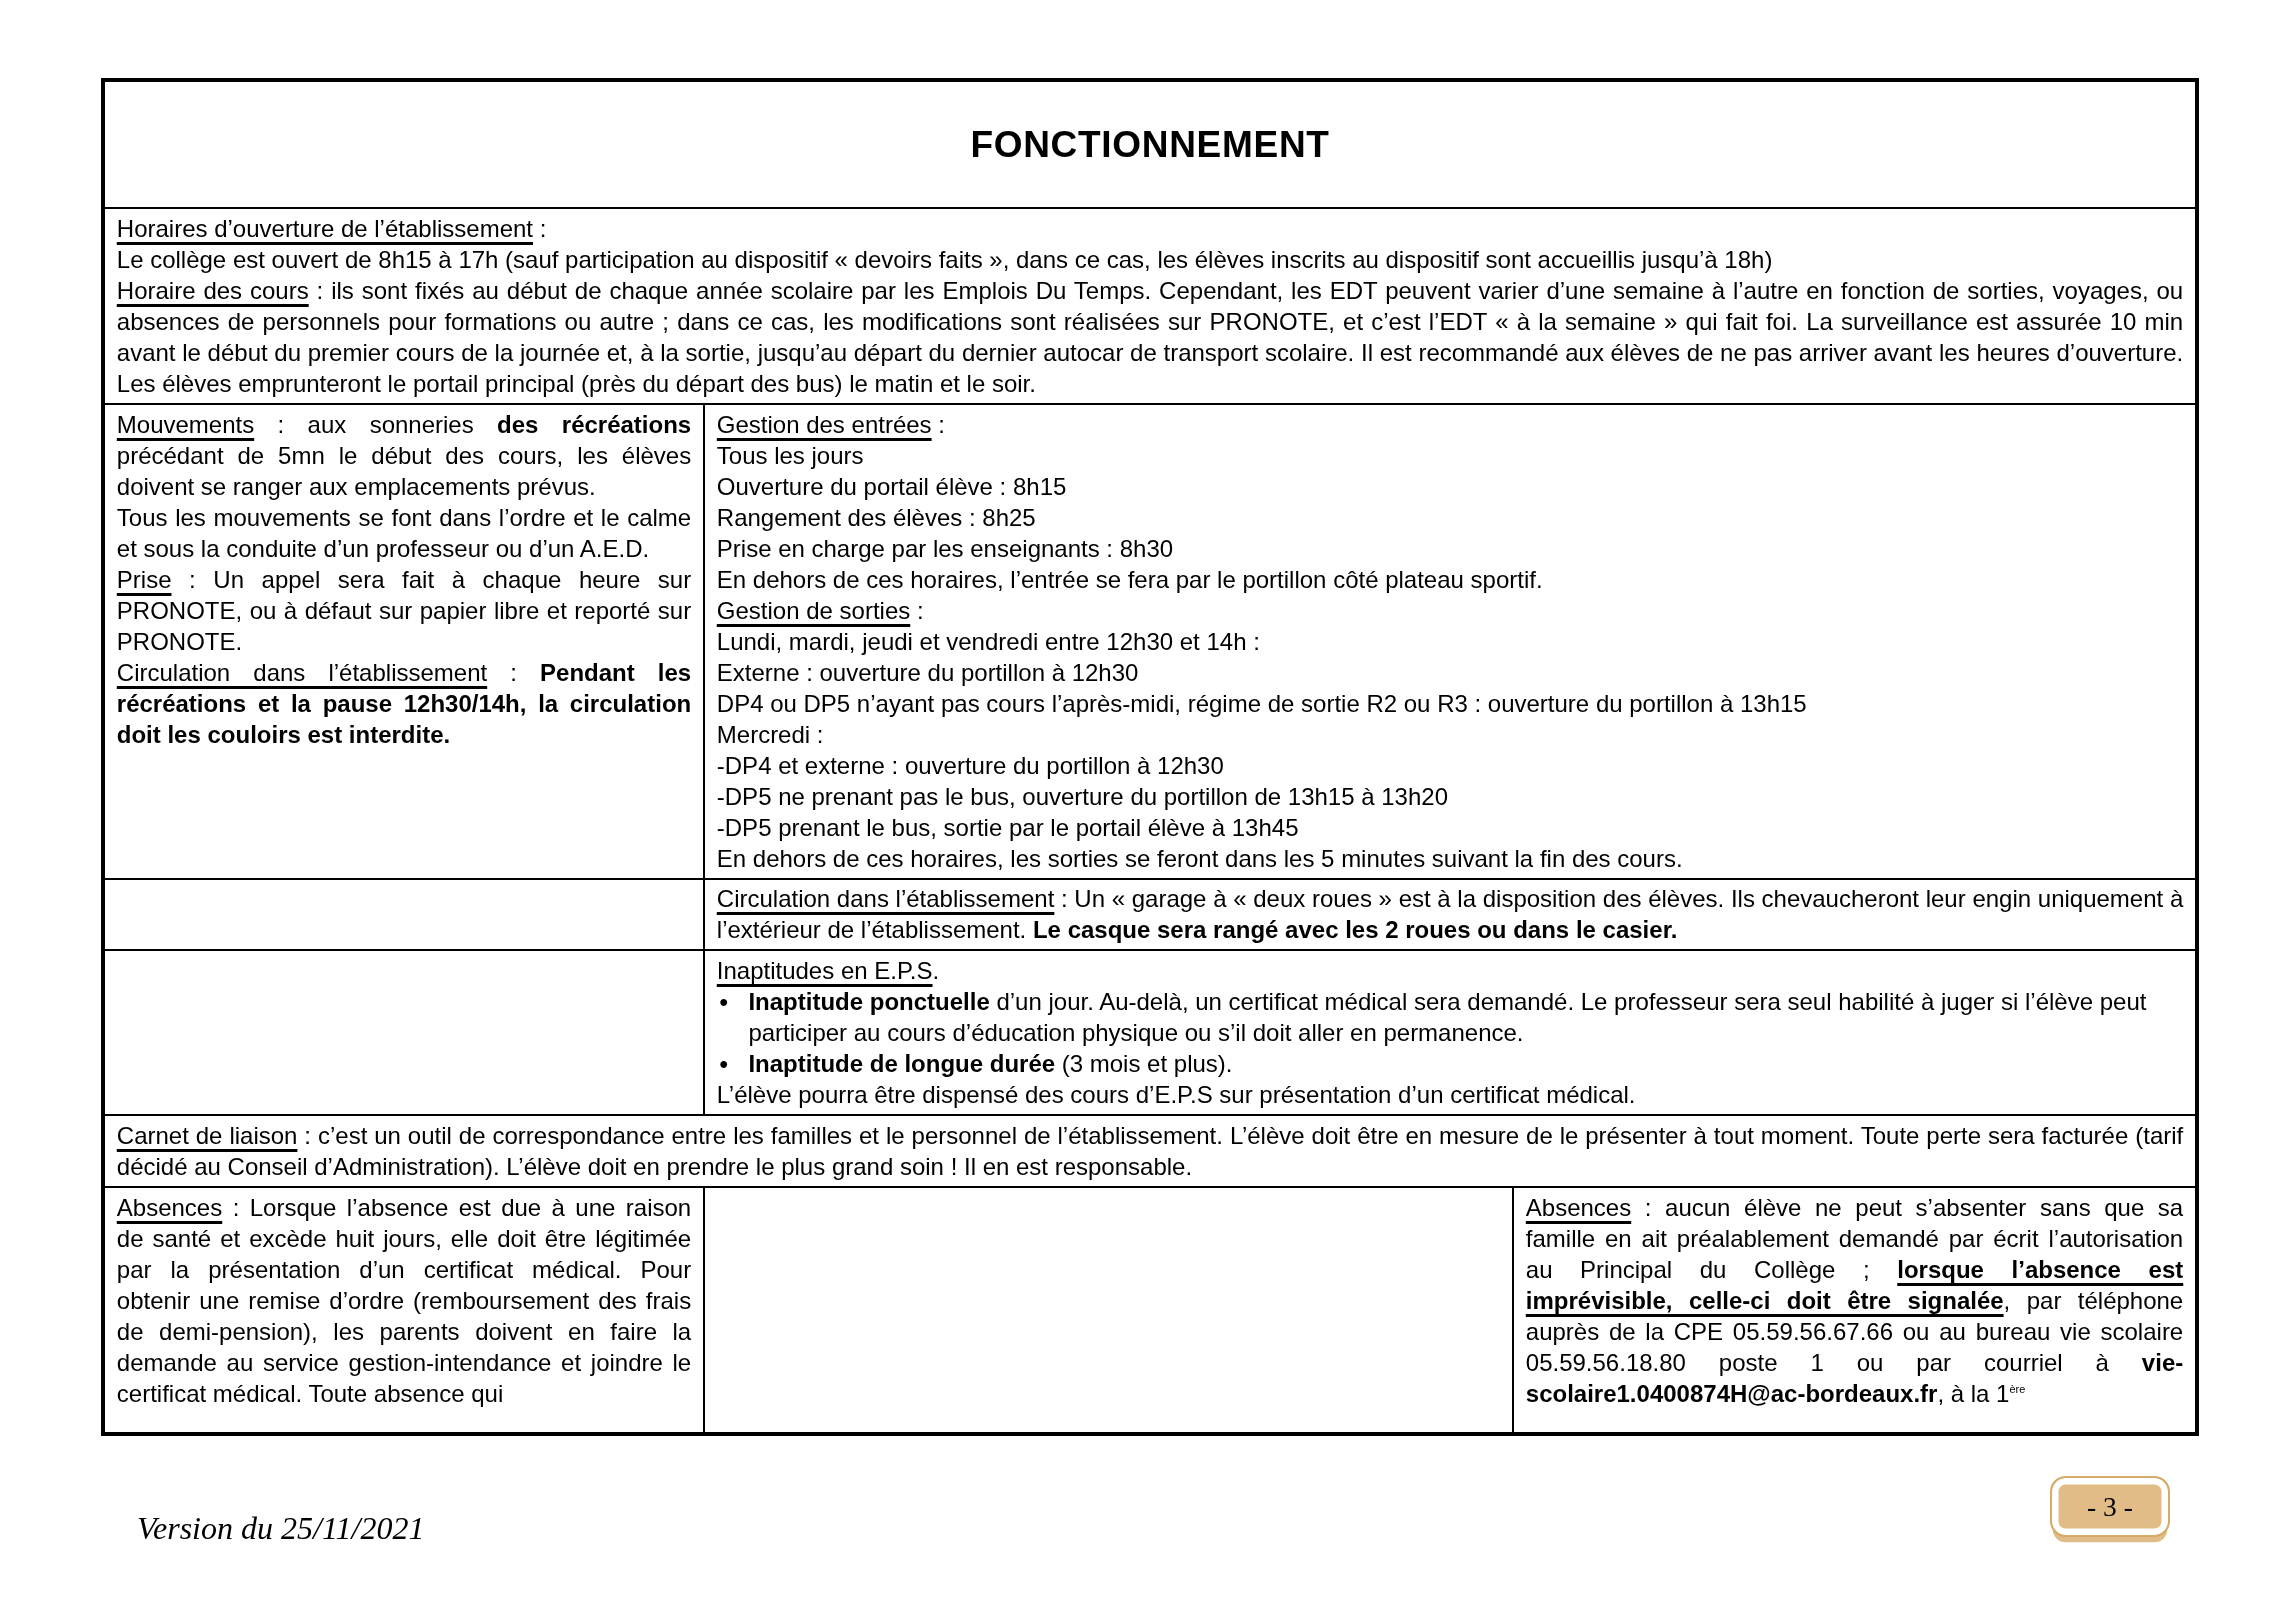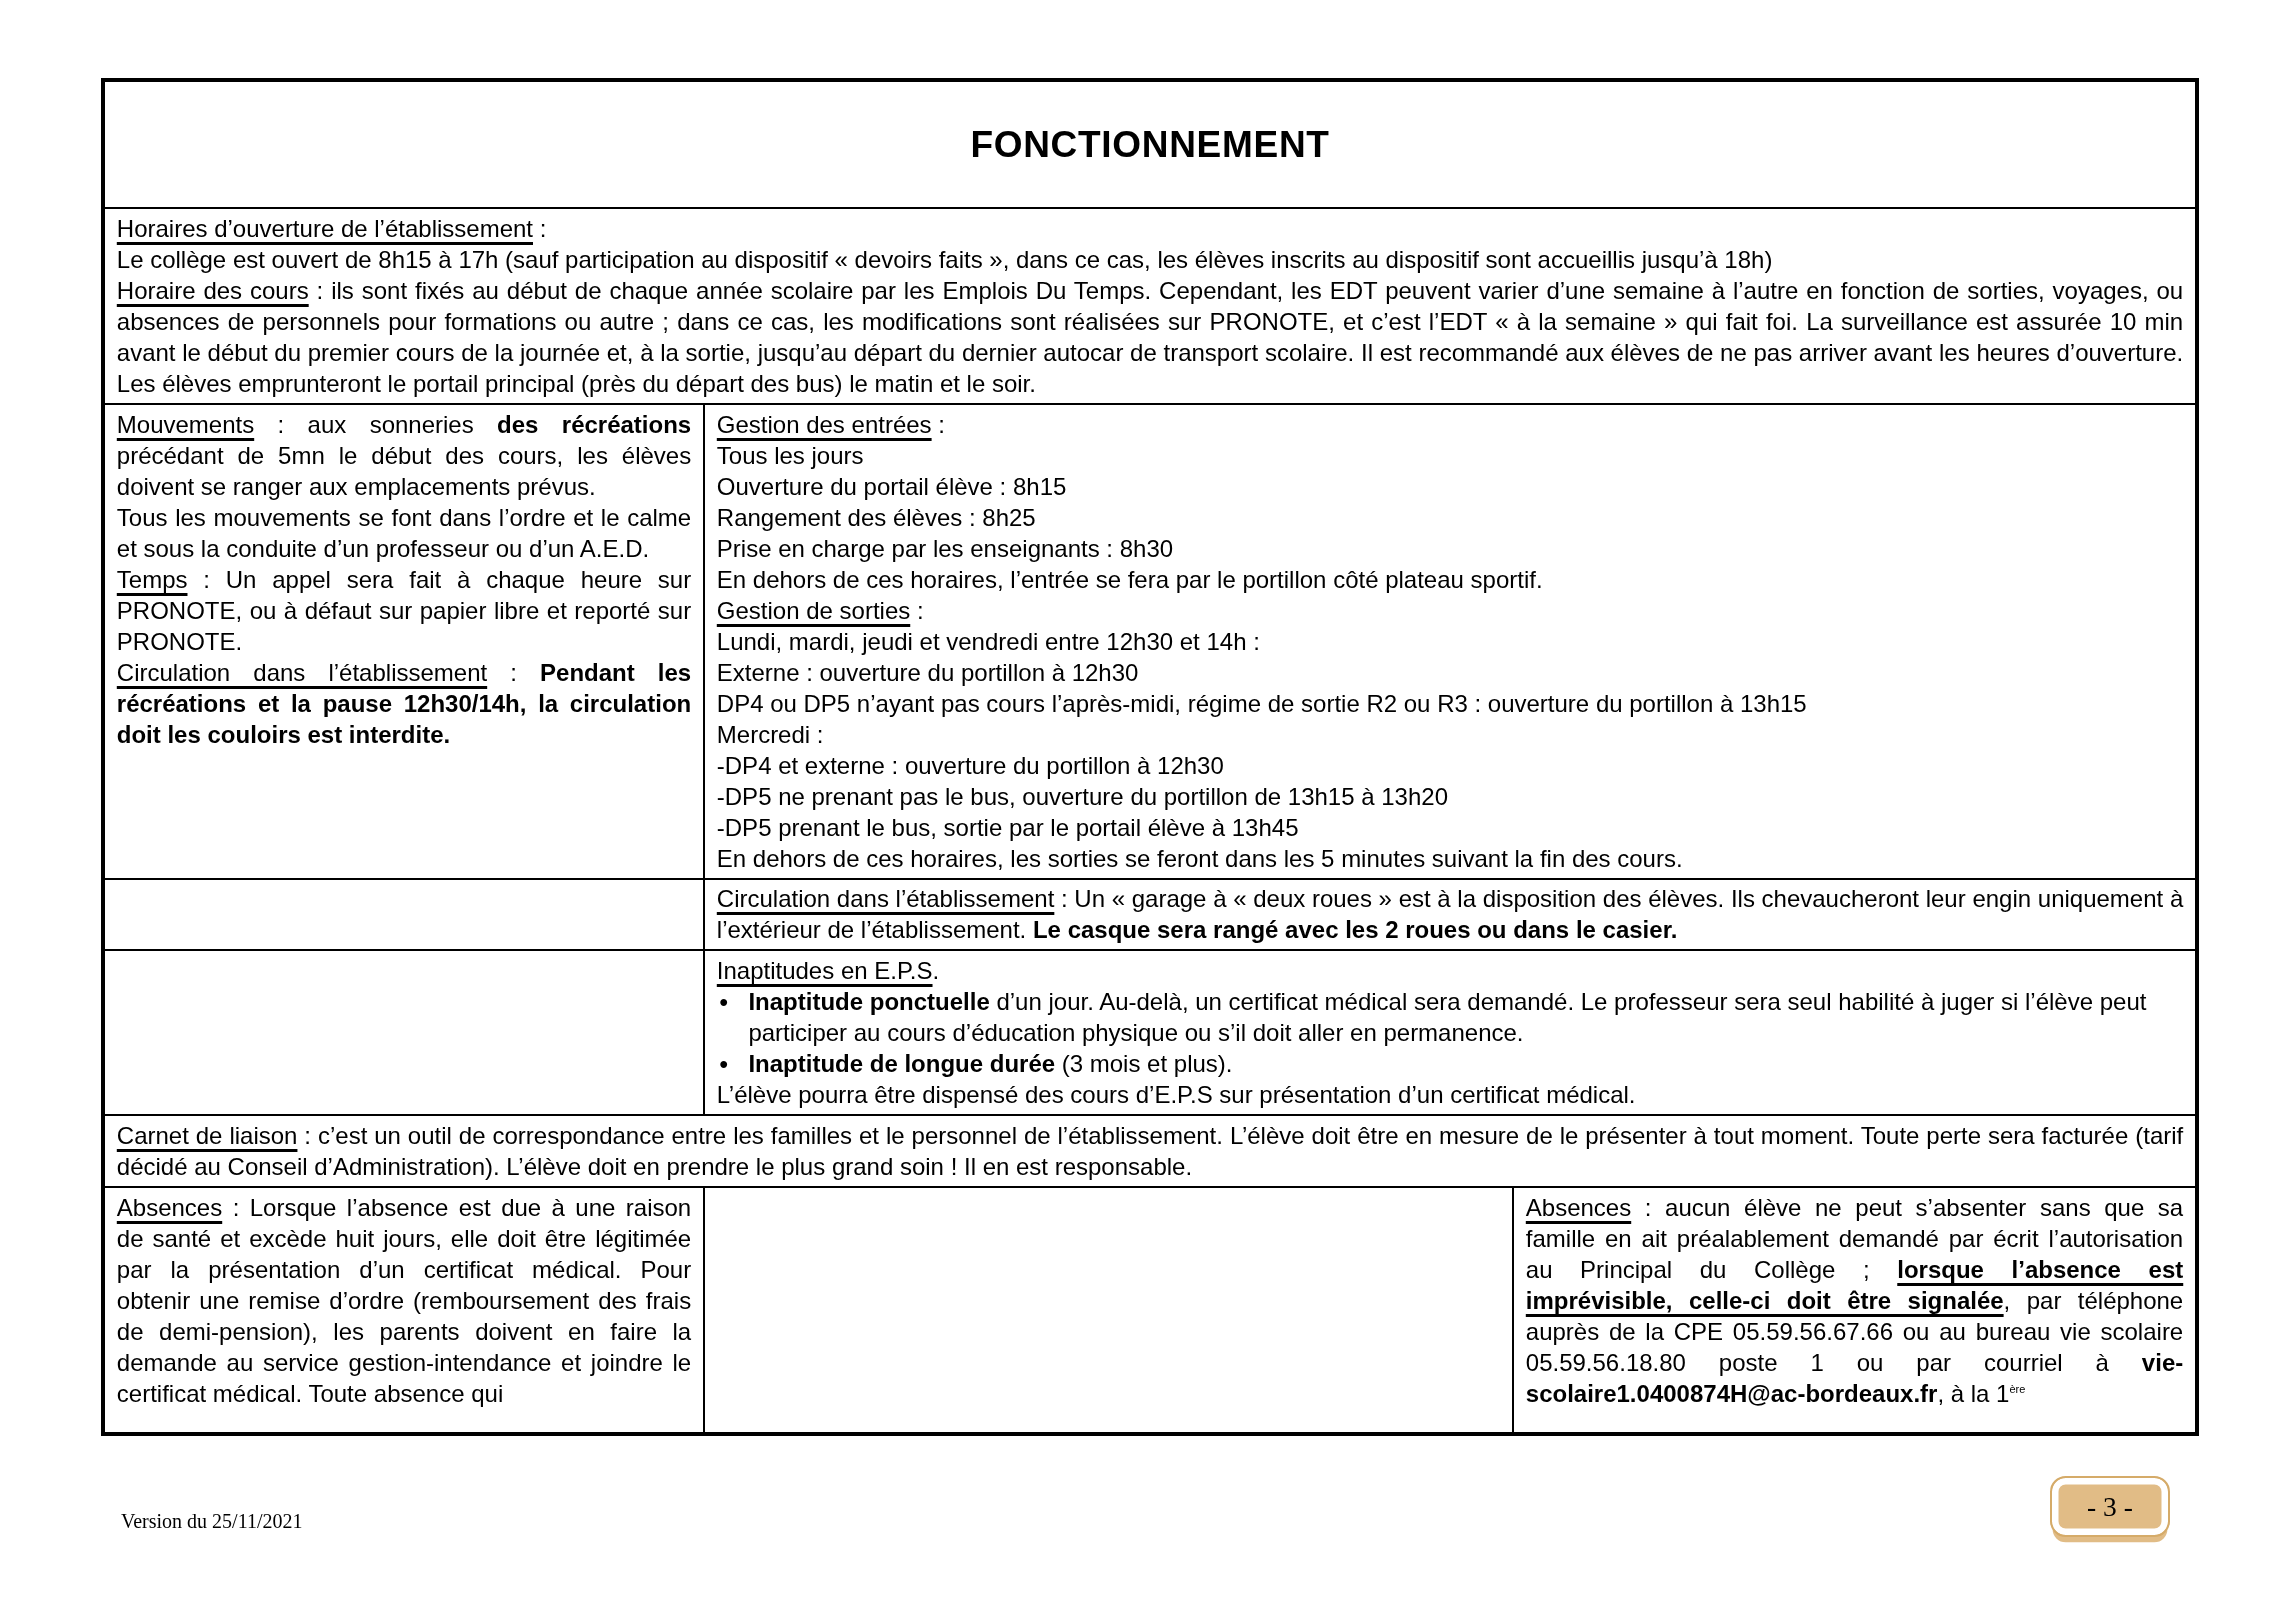--- a/index.html
+++ b/index.html
@@ -32,22 +32,22 @@
   }
   .para{margin:0;}
   .bullet{display:flex;}
   .bullet .marker{flex:0 0 29px;width:29px;padding-left:2.6px;font-weight:bold;}
   .bullet .btext{flex:1;}
   .seg-u{text-decoration:underline;text-decoration-thickness:2.6px;text-underline-offset:5.2px;}
   .seg-b{font-weight:bold;}
   .seg-bu{font-weight:bold;text-decoration:underline;text-decoration-thickness:2.6px;text-underline-offset:5.2px;}
   .seg-sup{vertical-align:super;font-size:11px;line-height:0;}
   .footer-version{
-    position:absolute;left:121px;top:1510px;
-    font-family:"Liberation Serif", serif;font-size:20px;
+    position:absolute;left:137px;top:1510px;
+    font-family:"Liberation Serif", serif;font-size:32px;font-style:italic;
   }
   .page-badge{
     position:absolute;left:2050px;top:1476px;width:120px;height:61px;
     box-sizing:border-box;
     background:var(--badge-fill,#e1bc86);
     border:2.6px solid var(--badge-border,#d5ab69);
     border-radius:15.7px;
     box-shadow: inset 0 0 0 6.5px var(--badge-ring,#ffffff), 0 7.9px 0 -2.6px var(--badge-fill,#e1bc86);
     display:flex;align-items:center;justify-content:center;
     font-family:"Liberation Serif", serif;font-size:27.5px;
@@ -70,21 +70,21 @@
     <td colspan="3" style="text-align: justify;">
           <div class="para"><span class="seg-u">Horaires d’ouverture de l’établissement</span><span> :</span></div>
           <div class="para"><span>Le collège est ouvert de 8h15 à 17h (sauf participation au dispositif « devoirs faits », dans ce cas, les élèves inscrits au dispositif sont accueillis jusqu’à 18h)</span></div>
           <div class="para"><span class="seg-u">Horaire des cours</span><span> : ils sont fixés au début de chaque année scolaire par les Emplois Du Temps. Cependant, les EDT peuvent varier d’une semaine à l’autre en fonction de sorties, voyages, ou absences de personnels pour formations ou autre ; dans ce cas, les modifications sont réalisées sur PRONOTE, et c’est l’EDT « à la semaine » qui fait foi. La surveillance est assurée 10 min avant le début du premier cours de la journée et, à la sortie, jusqu’au départ du dernier autocar de transport scolaire. Il est recommandé aux élèves de ne pas arriver avant les heures d’ouverture. Les élèves emprunteront le portail principal (près du départ des bus) le matin et le soir.</span></div>
         </td>
   </tr>
   <tr style="height:472px">
     <td style="text-align: justify;">
           <div class="para"><span class="seg-u">Mouvements</span><span> : aux sonneries </span><span class="seg-b">des récréations</span><span> précédant de 5mn le début des cours, les élèves doivent se ranger aux emplacements prévus.</span></div>
           <div class="para"><span>Tous les mouvements se font dans l’ordre et le calme et sous la conduite d’un professeur ou d’un A.E.D.</span></div>
-          <div class="para"><span class="seg-u">Temps</span><span> : Un appel sera fait à chaque heure sur PRONOTE, ou à défaut sur papier libre et reporté sur PRONOTE.</span></div>
+          <div class="para"><span class="seg-u">Prise</span><span> : Un appel sera fait à chaque heure sur PRONOTE, ou à défaut sur papier libre et reporté sur PRONOTE.</span></div>
           <div class="para"><span class="seg-u">Circulation dans l’établissement</span><span> : </span><span class="seg-b">Pendant les récréations et la pause 12h30/14h, la circulation doit les couloirs est interdite.</span></div>
         </td>
     <td colspan="2" style="text-align: left;">
           <div class="para"><span class="seg-u">Gestion des entrées</span><span> :</span></div>
           <div class="para"><span>Tous les jours</span></div>
           <div class="para"><span>Ouverture du portail élève : 8h15</span></div>
           <div class="para"><span>Rangement des élèves : 8h25</span></div>
           <div class="para"><span>Prise en charge par les enseignants : 8h30</span></div>
           <div class="para"><span>En dehors de ces horaires, l’entrée se fera par le portillon côté plateau sportif.</span></div>
           <div class="para"><span class="seg-u">Gestion de sorties</span><span> :</span></div>

